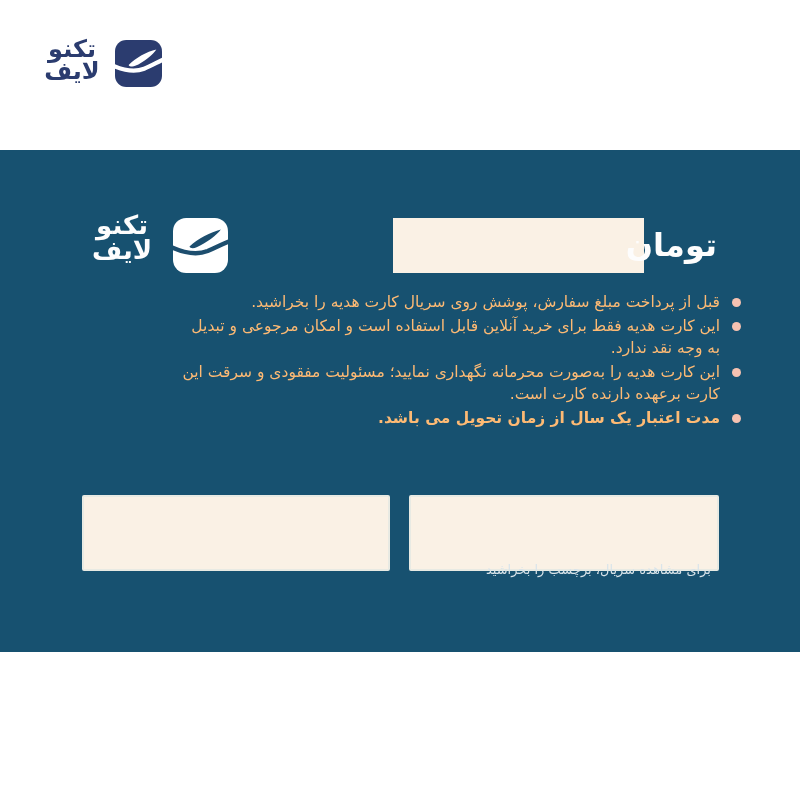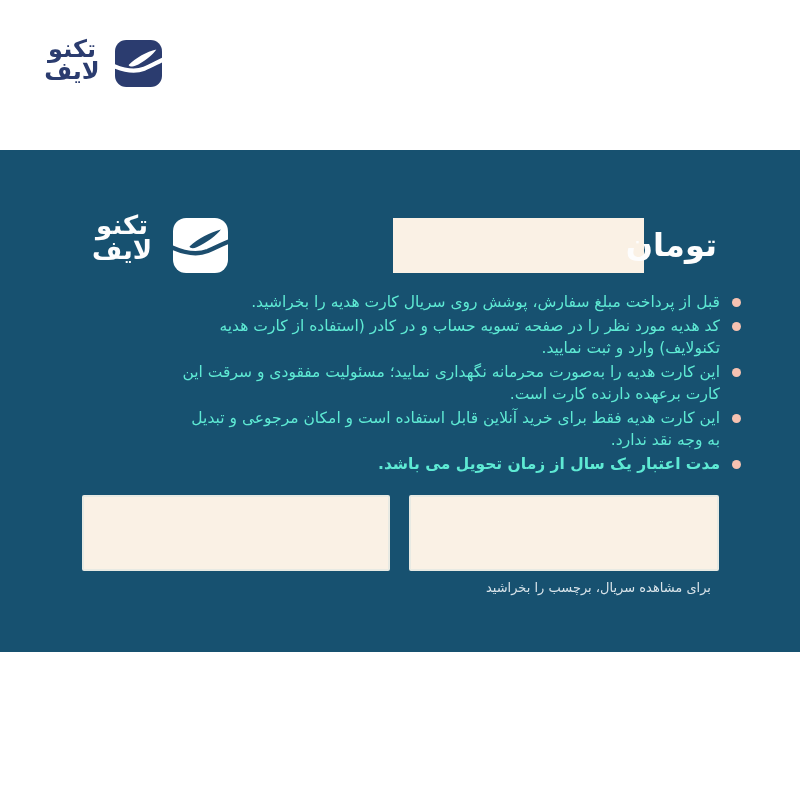--- a/index.html
+++ b/index.html
@@ -44,21 +44,21 @@
   .amount-label {
     position: absolute; top: 74px; right: 83px;
     color: #fdfdfd; font-weight: bold; font-size: 32px; line-height: 42px;
   }
 
   
   .bullets {
     position: absolute; top: 141px; right: 56px; left: 62px;
     margin: 0; padding: 0; list-style: none;
     direction: rtl; text-align: right;
-    color: #5eead4; font-size: 15.5px; line-height: 22px;
+    color: #fdba74; font-size: 15.5px; line-height: 22px;
   }
   .bullets li {
     position: relative; padding-right: 24px; margin: 0 0 2px 0;
     white-space: pre-line;
   }
   .bullets li::before {
     content: ""; position: absolute; right: 3px; top: 7px;
     width: 9px; height: 9px; border-radius: 50%;
     background: #f6c2b1;
   }
@@ -66,21 +66,21 @@
 
   
   .scratch-box {
     position: absolute; top: 345px; height: 72px;
     background: #faf1e5; border: 2px solid #e8eae3; border-radius: 2px;
   }
   .scratch-box.left  { left: 82px;  width: 304px; }
   .scratch-box.right { left: 409px; width: 306px; }
 
   .scratch-hint {
-    position: absolute; top: 430px; right: 89px;
+    position: absolute; top: 412px; right: 89px;
     direction: rtl; color: #d9e4ea; font-size: 13px;
   }
 </style>
 </head>
 <body>
 
 <div class="stage">
 
   <div class="top-logo">
     <div class="logo-text" dir="rtl"><span>تکنو</span><br><span>لایف</span></div>
@@ -98,26 +98,24 @@
       <rect x="0" y="0" width="100" height="100" rx="24" fill="#ffffff"></rect>
       <path d="M -3 53 C 19 63 43 68 63 60 C 79 53 92 46 104 42" stroke="#1d4e6e" stroke-width="8" fill="none"></path>
       <path d="M 30 52 C 46 37 68 26 87 21 C 80 31 60 46 43 53 C 37 56 31 55 30 52 Z" fill="#1d4e6e"></path>
     </svg>
 
     <div class="amount-box"></div>
     <div class="amount-label" dir="rtl">تومان</div>
 
     <ul class="bullets">
       <li>قبل از پرداخت مبلغ سفارش، پوشش روی سریال کارت هدیه را بخراشید.</li>
-      <li>کد هدیه مورد نظر را در صفحه تسویه حساب و در کادر (استفاده از کارت هدیه
-تکنولایف) وارد و ثبت نمایید.</li>
+      <li>این کارت هدیه فقط برای خرید آنلاین قابل استفاده است و امکان مرجوعی و تبدیل
+به وجه نقد ندارد.</li>
       <li>این کارت هدیه را به‌صورت محرمانه نگهداری نمایید؛ مسئولیت مفقودی و سرقت این
 کارت برعهده دارنده کارت است.</li>
-      <li>این کارت هدیه فقط برای خرید آنلاین قابل استفاده است و امکان مرجوعی و تبدیل
-به وجه نقد ندارد.</li>
       <li class="emphasis">مدت اعتبار یک سال از زمان تحویل می باشد.</li>
     </ul>
 
     <div class="scratch-box left"></div>
     <div class="scratch-box right"></div>
 
     <div class="scratch-hint">برای مشاهده سریال، برچسب را بخراشید</div>
 
   </div>
 

